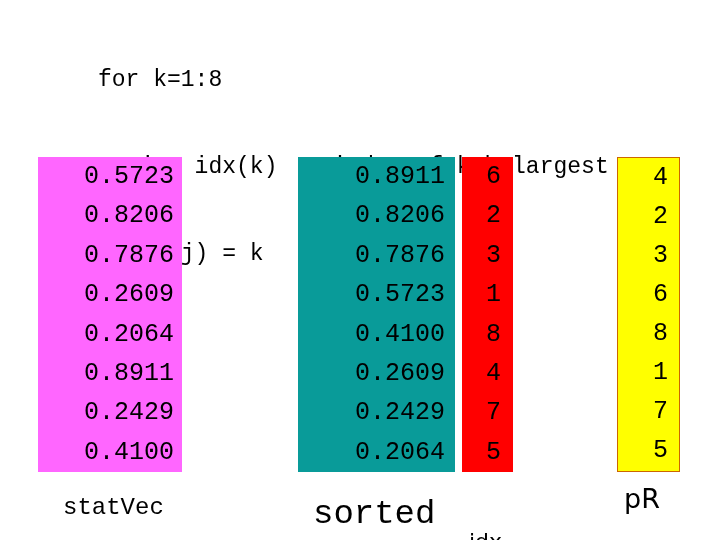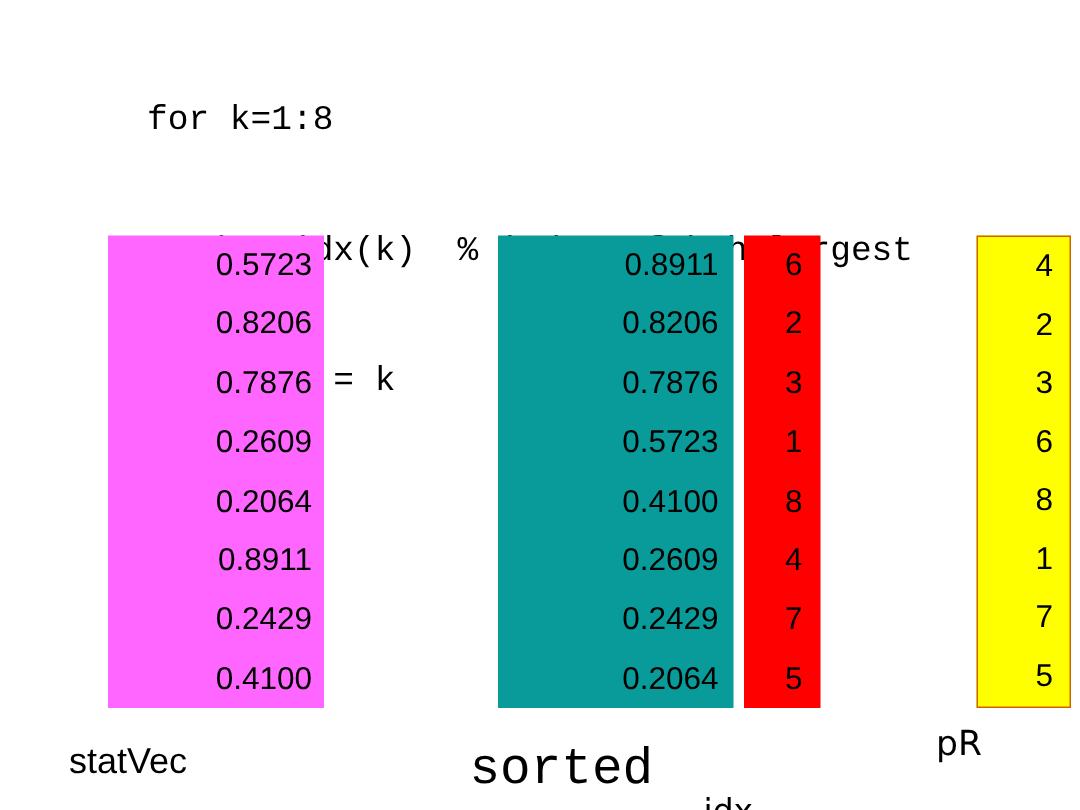--- a/index.html
+++ b/index.html
@@ -36,24 +36,23 @@
   }
   .code-line {
     white-space: pre;
     height: 29px;
   }
 
   
   .col {
     position: absolute;
     box-sizing: border-box;
-    font-family: Liberation Sans, sans-serif;
-    font-size: 21px;
+    font-family: Liberation Mono, monospace;
+    font-size: 25px;
     color: #000000;
-    margin-left: 34px;
   }
   .cell {
     height: 39.4px;
     line-height: 39.4px;
     text-align: right;
     white-space: pre;
     overflow: hidden;
   }
 
   .col-statvec {
@@ -93,42 +92,42 @@
   }
   .col-pr .cell { padding-right: 11px; height: 39px; line-height: 39px; }
 
   
   .caption {
     position: absolute;
     color: #000000;
     white-space: nowrap;
   }
   .cap-statvec {
-    left: 46px;
+    left: 63px;
     top: 494px;
-    font-family: Liberation Sans, sans-serif;
+    font-family: Liberation Mono, monospace;
     font-size: 24px;
   }
   .cap-sorted {
     left: 313px;
     top: 495px;
     font-family: "Liberation Mono", "DejaVu Sans Mono", monospace;
     font-size: 34px;
   }
   .cap-idx {
     left: 469px;
     top: 529px;
     font-family: "DejaVu Sans", sans-serif;
     font-size: 22px;
   }
   .cap-pr {
     left: 624px;
     top: 483px;
     font-family: "DejaVu Sans", sans-serif;
-    font-size: 23px;
+    font-size: 27px;
   }
 </style>
 </head>
 <body>
 
 <div id="slide">
 
   <div class="code-block">
     <div class="code-line">for k=1:8</div>
     <div class="code-line">   j = idx(k)  % index of kth largest</div>

